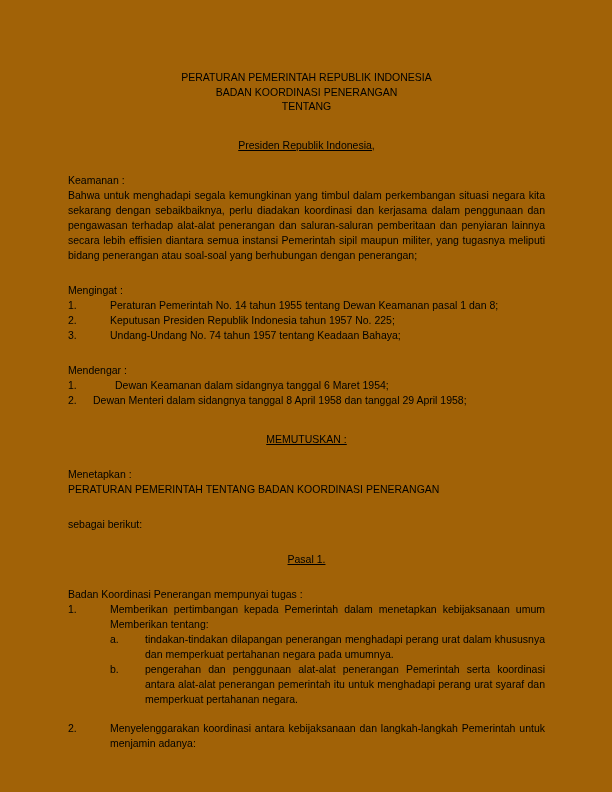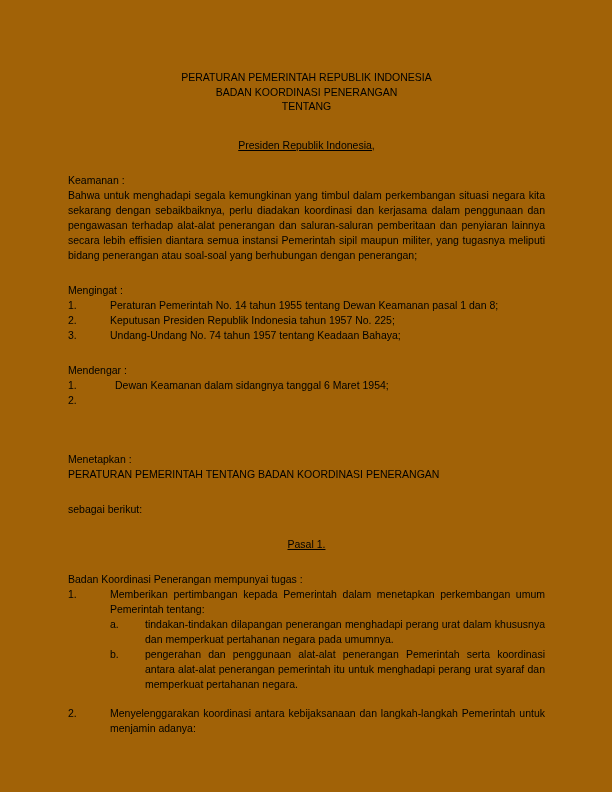--- a/index.html
+++ b/index.html
@@ -131,45 +131,47 @@
 
     <div class="gap-md"></div>
 
     <div class="label">Mendengar :</div>
     <div class="row lvl1b left">
       <span class="marker">1.</span>
       <span>Dewan Keamanan dalam sidangnya tanggal 6 Maret 1954;</span>
     </div>
     <div class="row lvl1c left">
       <span class="marker">2.</span>
+      <span>Dewan Menteri dalam sidangnya tanggal 8 April 1958 dan tanggal 29 April 1958;</span>
     </div>
 
     <div class="gap-lg"></div>
 
+    <div class="centered">MEMUTUSKAN :</div>
 
     <div class="gap-md"></div>
 
     <div class="label">Menetapkan :</div>
     <div class="label">PERATURAN PEMERINTAH TENTANG BADAN KOORDINASI PENERANGAN</div>
 
     <div class="gap-md"></div>
 
     <div class="label">sebagai berikut:</div>
 
     <div class="gap-md"></div>
 
     <div class="centered">Pasal 1.</div>
 
     <div class="gap-md"></div>
 
     <div class="label">Badan Koordinasi Penerangan mempunyai tugas :</div>
 
     <div class="row lvl1 just">
       <span class="marker">1.</span>
-      <span>Memberikan pertimbangan kepada Pemerintah dalam menetapkan perkembangan umum Pemerintah tentang:</span>
+      <span>Memberikan pertimbangan kepada Pemerintah dalam menetapkan kebijaksanaan umum Memberikan tentang:</span>
     </div>
 
     <div class="row lvl2 just">
       <span class="marker">a.</span>
       <span>tindakan-tindakan dilapangan penerangan menghadapi perang urat dalam khususnya dan memperkuat pertahanan negara pada umumnya.</span>
     </div>
 
     <div class="row lvl2 just">
       <span class="marker">b.</span>
       <span>pengerahan dan penggunaan alat-alat penerangan Pemerintah serta koordinasi antara alat-alat penerangan pemerintah itu untuk menghadapi perang urat syaraf dan memperkuat pertahanan negara.</span>

